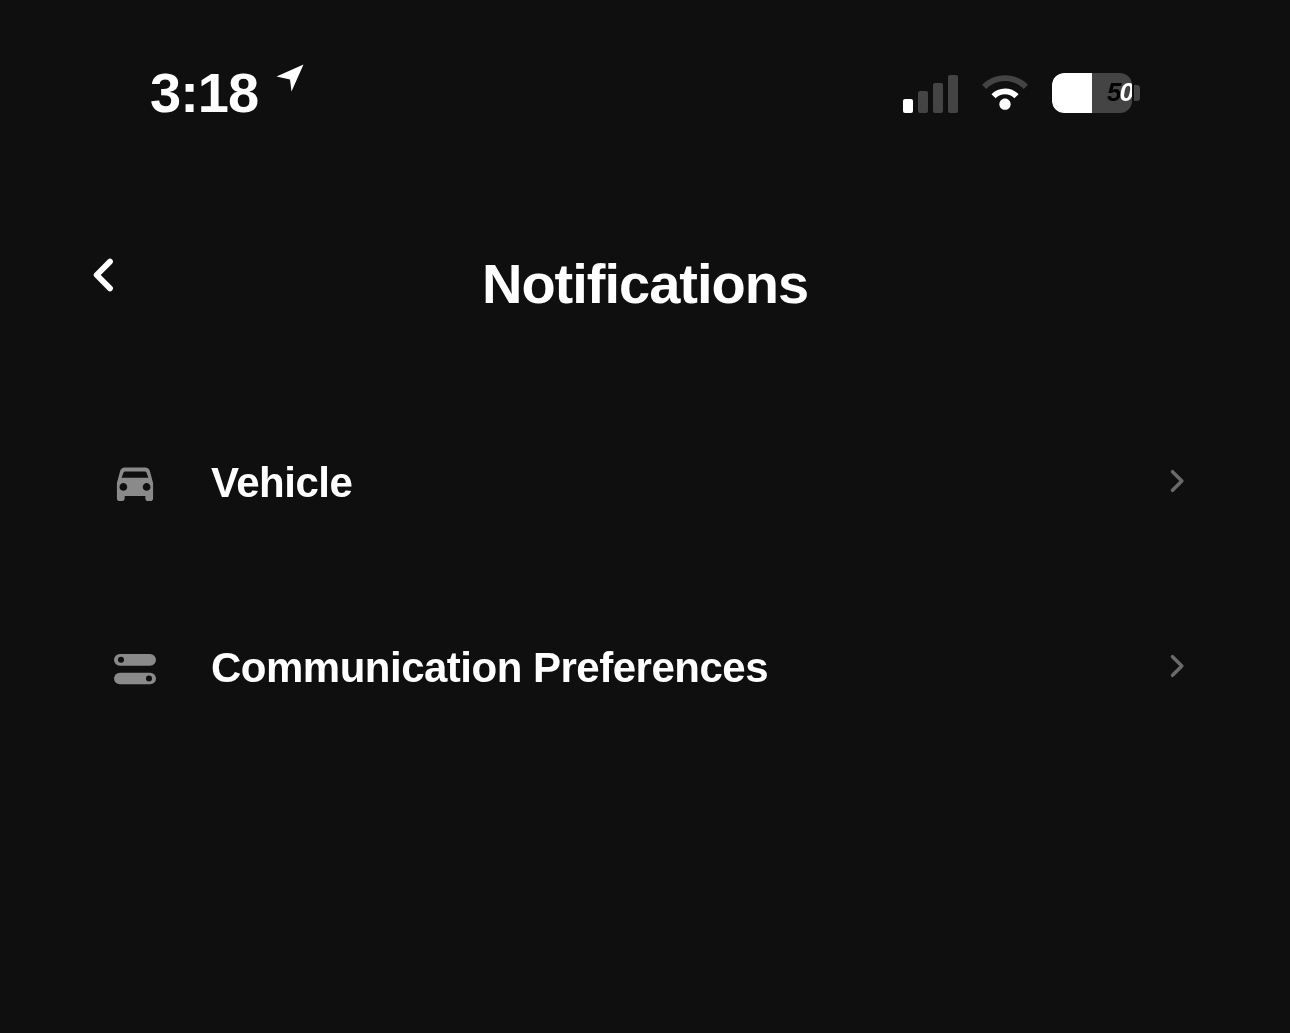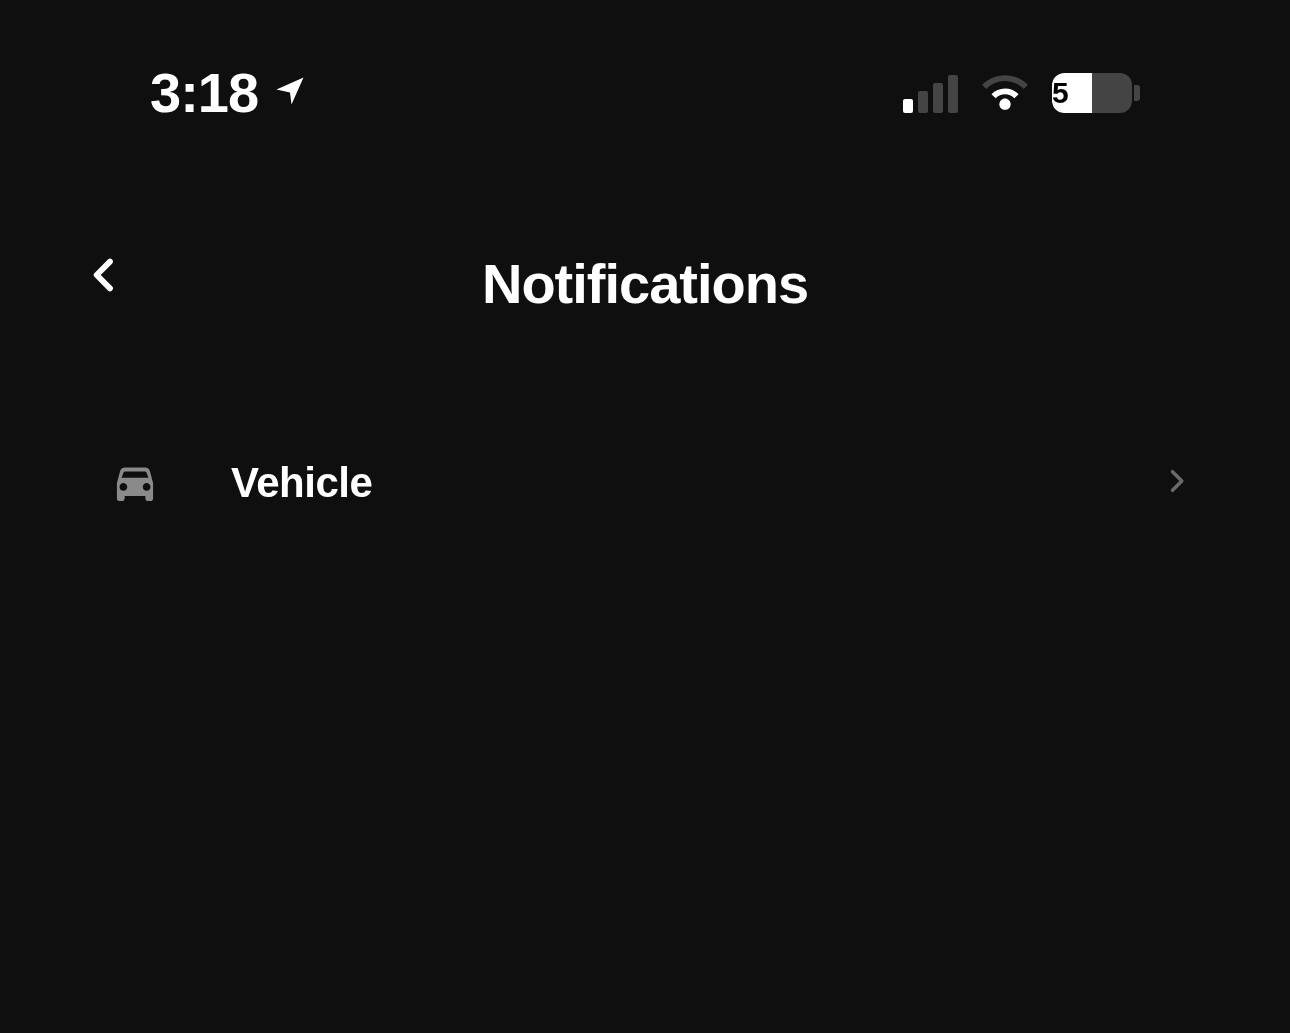--- a/index.html
+++ b/index.html
@@ -17,21 +17,21 @@
     }
     .status-bar {
       display: flex;
       justify-content: space-between;
       align-items: center;
       padding: 55px 150px 0 150px;
       height: 130px;
     }
     .status-left {
       display: flex;
-      align-items: center;
+      align-items: flex-start;
       gap: 14px;
     }
     .time {
       font-size: 56px;
       font-weight: 600;
       letter-spacing: -1px;
     }
     .location-icon {
       width: 36px;
       height: 36px;
@@ -78,26 +78,27 @@
       width: 50%;
       background: #ffffff;
       border-radius: 12px 0 0 12px;
       position: absolute;
       left: 0;
       top: 0;
     }
     .battery-text {
       position: relative;
       z-index: 2;
-      font-size: 30px;
+      font-size: 26px;
       font-weight: 600;
       color: #000000;
       width: 100%;
-      text-align: left;
+      text-align: right;
       letter-spacing: -2px;
+      font-style: italic;
     }
     .battery-text .second-digit {
       color: #ffffff;
     }
     .battery-tip {
       width: 6px;
       height: 16px;
       background: #444444;
       border-radius: 0 3px 3px 0;
       margin-left: 2px;
@@ -142,21 +143,21 @@
       display: flex;
       align-items: center;
       justify-content: center;
       flex-shrink: 0;
     }
     .menu-label {
       flex: 1;
       font-size: 42px;
       font-weight: 600;
       color: #ffffff;
-      margin-left: 61px;
+      margin-left: 41px;
       letter-spacing: -0.5px;
     }
     .chevron-right {
       width: 28px;
       height: 28px;
       flex-shrink: 0;
     }
   </style>
 </head>
 <body>
@@ -213,14 +214,30 @@
     </span>
     <span class="menu-label">Vehicle</span>
     <span>
       <svg class="chevron-right" viewBox="0 0 24 24">
         <path d="M9 4 L17 12 L9 20" stroke="#6a6a6a" stroke-width="3" fill="none" stroke-linecap="round" stroke-linejoin="round"></path>
       </svg>
     </span>
   </div>
 
 
+  <div class="menu-item">
+    <span class="menu-icon">
+      <svg viewBox="0 0 24 24" width="56" height="56" fill="#8a8a8a">
+        <rect x="3" y="6" width="18" height="5" rx="2.5"></rect>
+        <circle cx="6" cy="8.5" r="1.3" fill="#0f0f0f"></circle>
+        <rect x="3" y="14" width="18" height="5" rx="2.5"></rect>
+        <circle cx="18" cy="16.5" r="1.3" fill="#0f0f0f"></circle>
+      </svg>
+    </span>
+    <span class="menu-label">Communication Preferences</span>
+    <span>
+      <svg class="chevron-right" viewBox="0 0 24 24">
+        <path d="M9 4 L17 12 L9 20" stroke="#6a6a6a" stroke-width="3" fill="none" stroke-linecap="round" stroke-linejoin="round"></path>
+      </svg>
+    </span>
+  </div>
 
 </div>
 
 </body></html>

